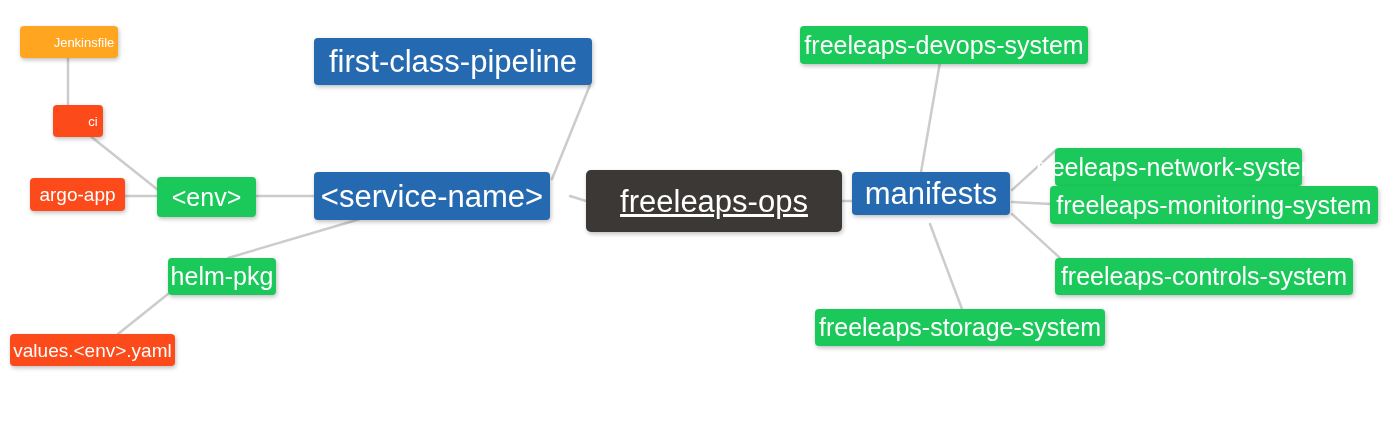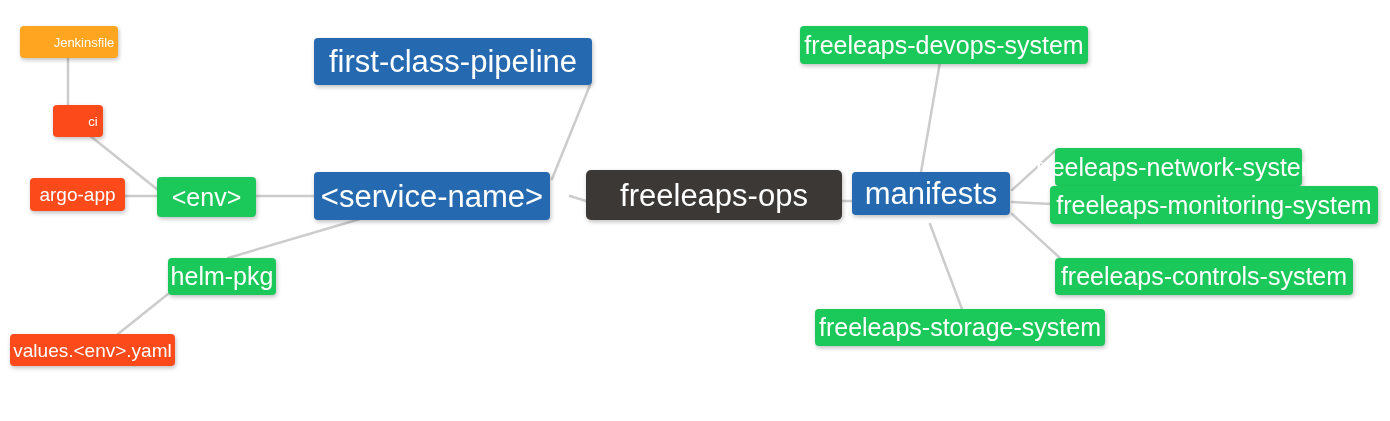--- a/index.html
+++ b/index.html
@@ -109,21 +109,21 @@
   </div>
 
   <div class="node node-blue node-l1" style="left:314px; top:38px; width:278px; height:47px;">
     <span>first-class-pipeline</span>
   </div>
 
   <div class="node node-blue node-l1" style="left:314px; top:172px; width:236px; height:48px;">
     <span>&lt;service-name&gt;</span>
   </div>
 
-  <div class="node node-root" style="left:586px; top:170px; width:256px; height:50px;">
+  <div class="node node-root" style="left:586px; top:170px; width:256px; height:62px;text-decoration:underline;">
     <span>freeleaps-ops</span>
   </div>
 
   <div class="node node-blue node-l1" style="left:852px; top:172px; width:158px; height:43px;">
     <span>manifests</span>
   </div>
 
   <div class="node node-green node-l3" style="left:800px; top:26px; width:288px; height:38px;">
     <span>freeleaps-devops-system</span>
   </div>

